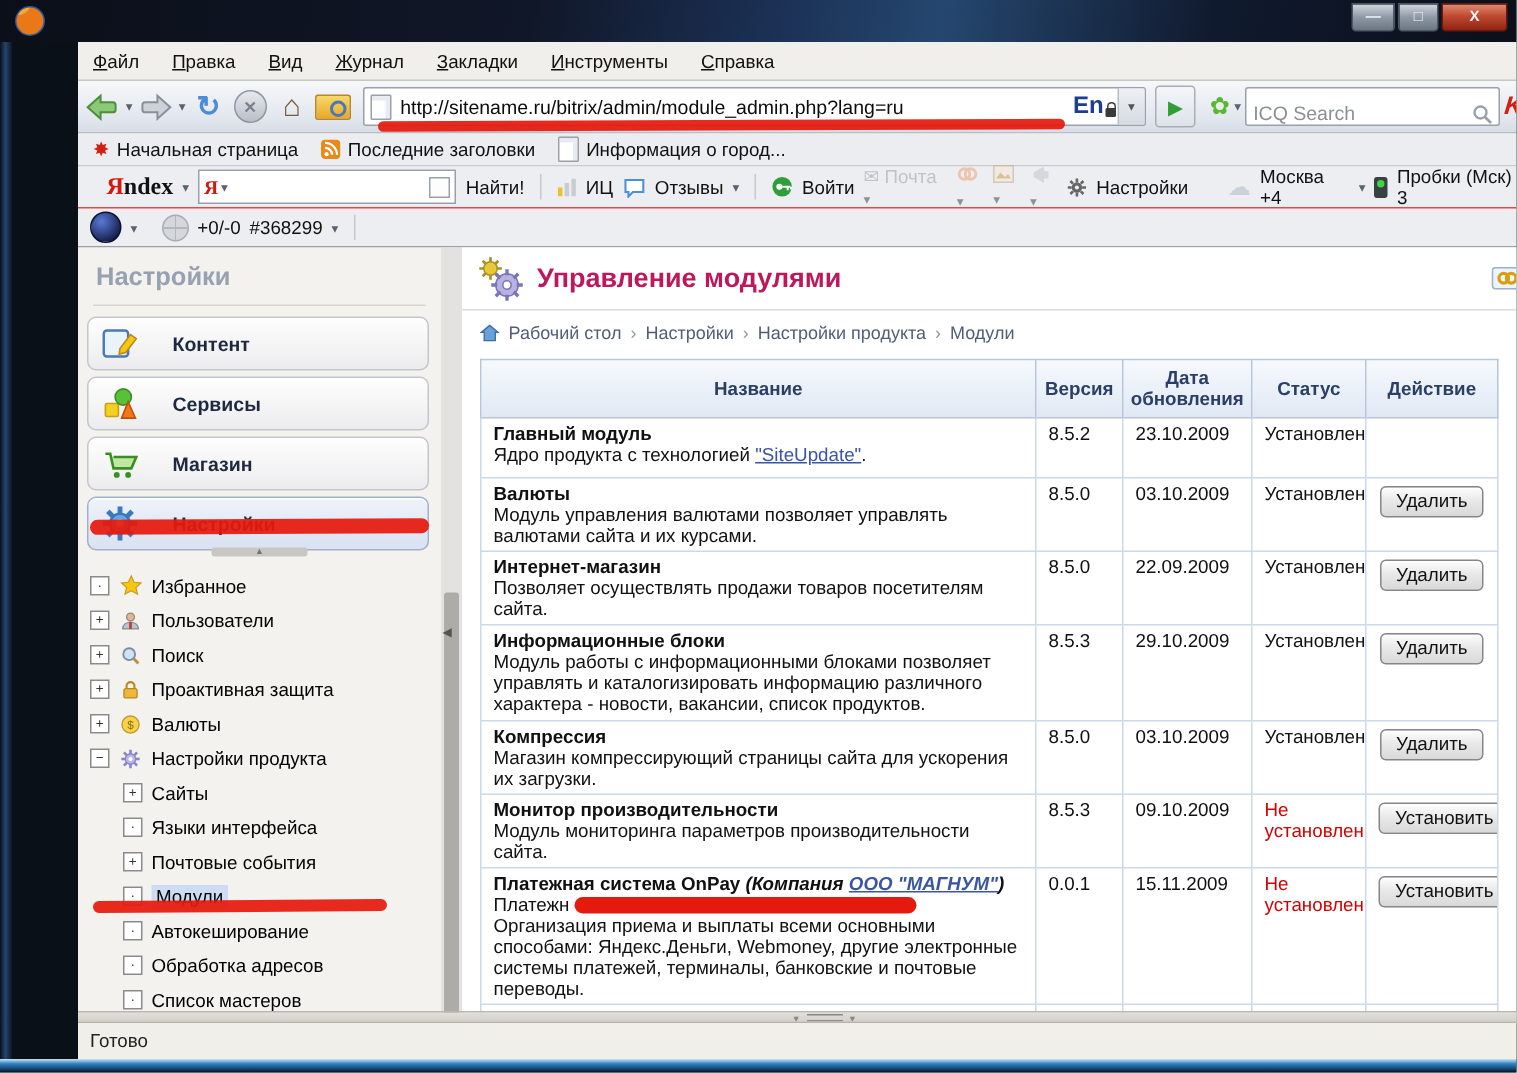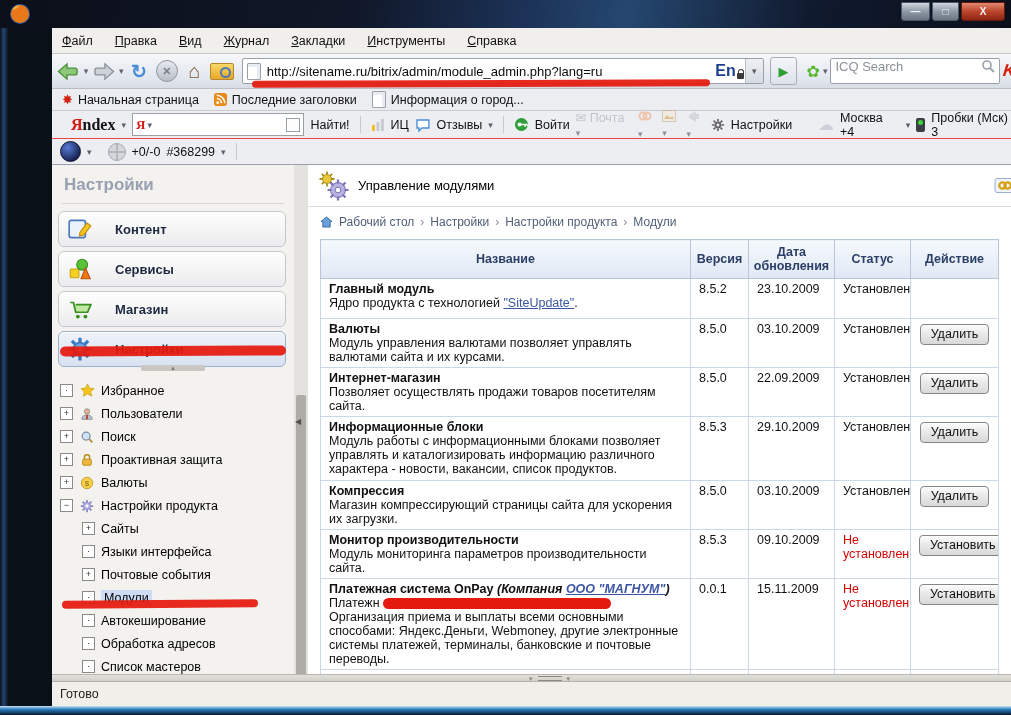--- a/index.html
+++ b/index.html
@@ -48,21 +48,21 @@
   .url-text{flex:1;padding-left:6px;font-size:13px;color:#0c0c0c;white-space:nowrap;overflow:hidden}
   .lang-ind{font-weight:bold;color:#1b3f8f;font-size:16px;padding:0 2px;position:relative}
   .mini-lock{display:inline-block;width:7px;height:6px;background:#3a3a3a;border-radius:1px;position:relative;top:3px;left:1px}
   .mini-lock::before{content:"";position:absolute;top:-4px;left:1px;width:4px;height:4px;border:1.5px solid #3a3a3a;border-bottom:none;border-radius:3px 3px 0 0}
   .url-drop{width:17px;height:24px;background:linear-gradient(#eef0f4,#d6dbe2);border-left:1px solid #b8bec8;
     display:flex;align-items:center;justify-content:center;color:#555;font-size:9px}
   .go-btn{width:27px;height:26px;border:1px solid #a8aeb8;border-radius:3px;background:linear-gradient(#f4f6f9,#dde2e9);
     display:flex;align-items:center;justify-content:center;color:#2f9e34;font-size:13px;margin-left:3px}
   .icq-flower{color:#58b832;font-size:16px;margin-left:6px}
   .icqbar{flex:0 0 160px;height:24px;background:#fff;border:1px solid #98a0ac;border-radius:2px;
-    display:flex;align-items:flex-start;padding:0 4px;}
+    display:flex;align-items:flex-end;padding:0 4px;}
   .placeholder{flex:1;color:#8b8f96;font-size:13px}
   .kasp{margin-left:auto;color:#d42010;font-weight:bold;font-style:italic;font-size:17px;transform:skewX(-6deg)}
   .kbox{width:15px;height:17px;border:1px solid #9aa0a8;background:#e6e9ee;display:flex;align-items:center;justify-content:center;
     font-size:10px;color:#333;margin:0 2px 0 6px}
   .bookmarksbar{position:absolute;left:0;top:61px;right:0;height:21px;background:#ebedf0;border-bottom:1px solid #c9cbd0;
     display:flex;align-items:center;padding-left:10px;gap:7px;font-size:12.5px}
   .bm{display:flex;align-items:center;gap:5px;margin-right:8px}
   .start-ico{color:#d42010;font-size:13px}
   .yandexbar{position:absolute;left:0;top:83px;right:0;height:27px;background:#eceef2;border-bottom:4px solid #ef4444;
     display:flex;align-items:center;padding:0 19px;gap:6px;font-size:12.5px}
@@ -102,21 +102,21 @@
     display:flex;align-items:center;justify-content:center;font-size:9px;line-height:9px;color:#333}
   .tree-ico{width:16px;height:16px;flex:none;display:flex;align-items:center;justify-content:center}
   .tree-lbl{color:#000000}
   .tree-lbl.sel{background:#cddcf2;padding:1px 3px}
   .vsplit{position:absolute;left:242px;top:0;width:14px;height:100%;background:#e4e2de;}
   .vsplit .thumb{position:absolute;left:2px;right:2px;top:230px;bottom:0;background:#adaca6;border-radius:2px}
   .vsplit .arr{position:absolute;left:1px;top:252px;color:#55534e;font-size:8px}
   
   .main{position:absolute;left:256px;top:0;width:722px;height:100%;background:#fff;}
   .main-head{height:41px;border-bottom:1px solid #dcdcdc;display:flex;align-items:center;padding:0 14px 0 10px;gap:8px}
-  .main-title{font-size:13px;font-weight:normal;color:#000000}
+  .main-title{font-size:18px;font-weight:bold;color:#be185d}
   .chain{margin-left:auto}
   .breadcrumb{height:30px;display:flex;align-items:center;gap:6px;padding-left:12px;color:#505e76;font-size:12px}
   .bc-sep{color:#8a93a4}
   .table-wrap{position:absolute;left:12px;top:74px;width:680px;bottom:7px;overflow:hidden}
   table.mods{border-collapse:collapse;width:678px;table-layout:fixed;font-size:12.5px;line-height:14px}
   table.mods th{background:linear-gradient(#f6f9fd,#dfe8f4);border:1px solid #b9c6da;color:var(--hdr-text);
     font-weight:bold;padding:3px 4px;height:32px;text-align:center}
   table.mods td{border:1px solid #ccd8e8;border-top:none;vertical-align:top;padding:3px 8px 3px 8px;overflow:hidden}
   td.c-name{padding-left:8px}
   .mod-name{font-weight:bold}

